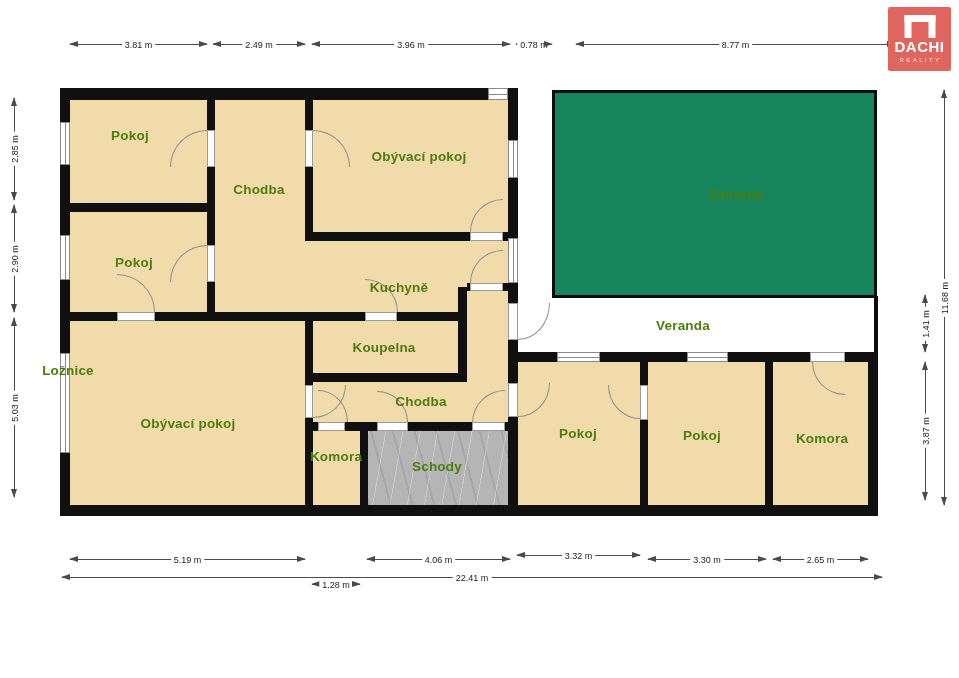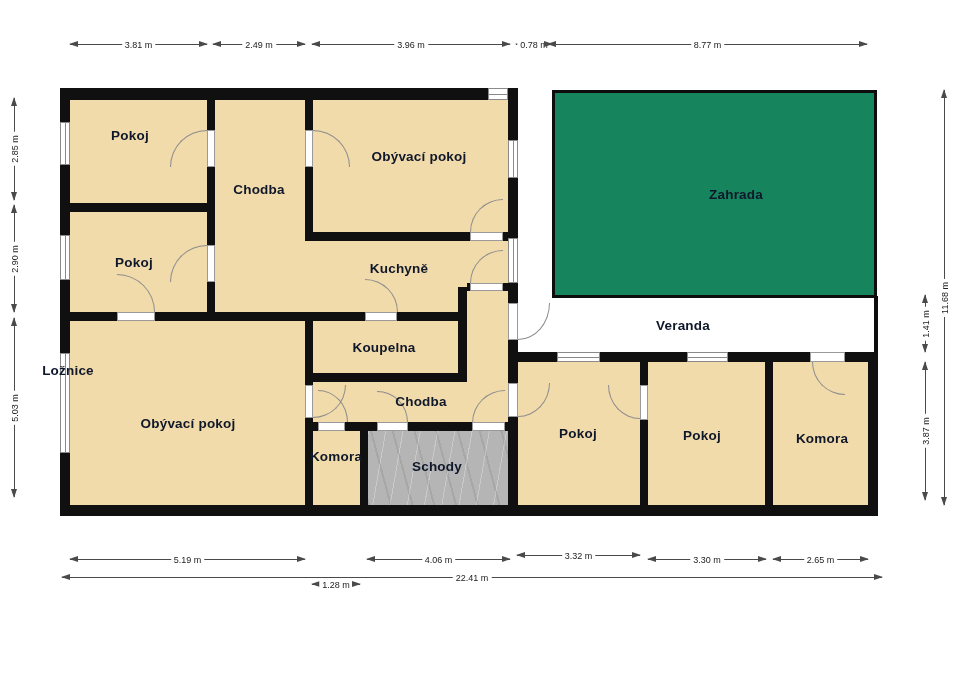--- a/index.html
+++ b/index.html
@@ -14,21 +14,21 @@
   .win{position:absolute;background:#fff;border:1px solid #8a8a8a;box-sizing:border-box;}
   .win-v::after{content:"";position:absolute;left:50%;top:0;bottom:0;width:1px;background:#8a8a8a;}
   .win-h::after{content:"";position:absolute;top:50%;left:0;right:0;height:1px;background:#8a8a8a;}
   .gap{position:absolute;background:#fff;border:1px solid #9a9a9a;box-sizing:border-box;}
   .arc{position:absolute;box-sizing:border-box;}
   .arc.tl{border-top:1px solid #8d8d8d;border-left:1px solid #8d8d8d;border-top-left-radius:100% 100%;}
   .arc.tr{border-top:1px solid #8d8d8d;border-right:1px solid #8d8d8d;border-top-right-radius:100% 100%;}
   .arc.bl{border-bottom:1px solid #8d8d8d;border-left:1px solid #8d8d8d;border-bottom-left-radius:100% 100%;}
   .arc.br{border-bottom:1px solid #8d8d8d;border-right:1px solid #8d8d8d;border-bottom-right-radius:100% 100%;}
   .rlabel{position:absolute;transform:translate(-50%,-50%);font-weight:bold;font-size:13.5px;
-          color:#0f172a;white-space:nowrap;letter-spacing:.2px;}
+          color:#4d7c0f;white-space:nowrap;letter-spacing:.2px;}
   .dim{position:absolute;}
   .dim-h{height:0;border-top:1px solid #4a4a4a;}
   .dim-h::before{content:"";position:absolute;left:-1px;top:-4px;width:0;height:0;border-style:solid;
       border-width:3.5px 9px 3.5px 0;border-color:transparent #4a4a4a transparent transparent;}
   .dim-h::after{content:"";position:absolute;right:-1px;top:-4px;width:0;height:0;border-style:solid;
       border-width:3.5px 0 3.5px 9px;border-color:transparent transparent transparent #4a4a4a;}
   .dim-v{width:0;border-left:1px solid #4a4a4a;}
   .dim-v::before{content:"";position:absolute;top:-1px;left:-4px;width:0;height:0;border-style:solid;
       border-width:0 3.5px 9px 3.5px;border-color:transparent transparent #4a4a4a transparent;}
   .dim-v::after{content:"";position:absolute;bottom:-1px;left:-4px;width:0;height:0;border-style:solid;
@@ -117,21 +117,21 @@
   <div class="arc tr" style="left:377px;top:391px;width:31px;height:31px"></div>
   <div class="arc tl" style="left:472px;top:390px;width:33px;height:33px"></div>
   <div class="arc br" style="left:518px;top:383px;width:32px;height:34px"></div>
   <div class="arc bl" style="left:608px;top:385px;width:32px;height:34px"></div>
   <div class="arc bl" style="left:812px;top:362px;width:33px;height:33px"></div>
 
   <div class="rlabel" style="left:130px;top:135px">Pokoj</div>
   <div class="rlabel" style="left:259px;top:189px">Chodba</div>
   <div class="rlabel" style="left:419px;top:156px">Obývací pokoj</div>
   <div class="rlabel" style="left:134px;top:262px">Pokoj</div>
-  <div class="rlabel" style="left:399px;top:268px">Kuchyně</div>
+  <div class="rlabel" style="left:399px;top:287px">Kuchyně</div>
   <div class="rlabel" style="left:384px;top:347px">Koupelna</div>
   <div class="rlabel" style="left:68px;top:370px">Ložnice</div>
   <div class="rlabel" style="left:188px;top:423px">Obývací pokoj</div>
   <div class="rlabel" style="left:421px;top:401px">Chodba</div>
   <div class="rlabel" style="left:336px;top:456px">Komora</div>
   <div class="rlabel" style="left:437px;top:466px">Schody</div>
   <div class="rlabel" style="left:578px;top:433px">Pokoj</div>
   <div class="rlabel" style="left:702px;top:435px">Pokoj</div>
   <div class="rlabel" style="left:822px;top:438px">Komora</div>
   <div class="rlabel" style="left:736px;top:194px">Zahrada</div>
@@ -142,21 +142,21 @@
     </div>
   <div class="dim dim-h" style="left:213px;top:44px;width:92px">
       <span class="dim-label">2.49 m</span>
     </div>
   <div class="dim dim-h" style="left:312px;top:44px;width:198px">
       <span class="dim-label">3.96 m</span>
     </div>
   <div class="dim dim-h" style="left:516px;top:44px;width:36px">
       <span class="dim-label">0.78 m</span>
     </div>
-  <div class="dim dim-h" style="left:548px;top:44px;width:319px">
+  <div class="dim dim-h" style="left:576px;top:44px;width:319px">
       <span class="dim-label">8.77 m</span>
     </div>
 
   <div class="dim dim-v" style="left:14px;top:98px;height:102px">
       <span class="dim-label">2.85 m</span>
     </div>
   <div class="dim dim-v" style="left:14px;top:205px;height:107px">
       <span class="dim-label">2.90 m</span>
     </div>
   <div class="dim dim-v" style="left:14px;top:318px;height:179px">
@@ -188,14 +188,19 @@
   <div class="dim dim-h" style="left:648px;top:559px;width:118px">
       <span class="dim-label">3.30 m</span>
     </div>
   <div class="dim dim-h" style="left:773px;top:559px;width:95px">
       <span class="dim-label">2.65 m</span>
     </div>
   <div class="dim dim-h" style="left:62px;top:577px;width:820px">
       <span class="dim-label">22.41 m</span>
     </div>
 
+  <div class="logo">
+    <div class="logo-arch"></div>
+    <div class="logo-title">DACHI</div>
+    <div class="logo-sub">REALITY</div>
+  </div>
 
 </div>
 
 </body></html>

